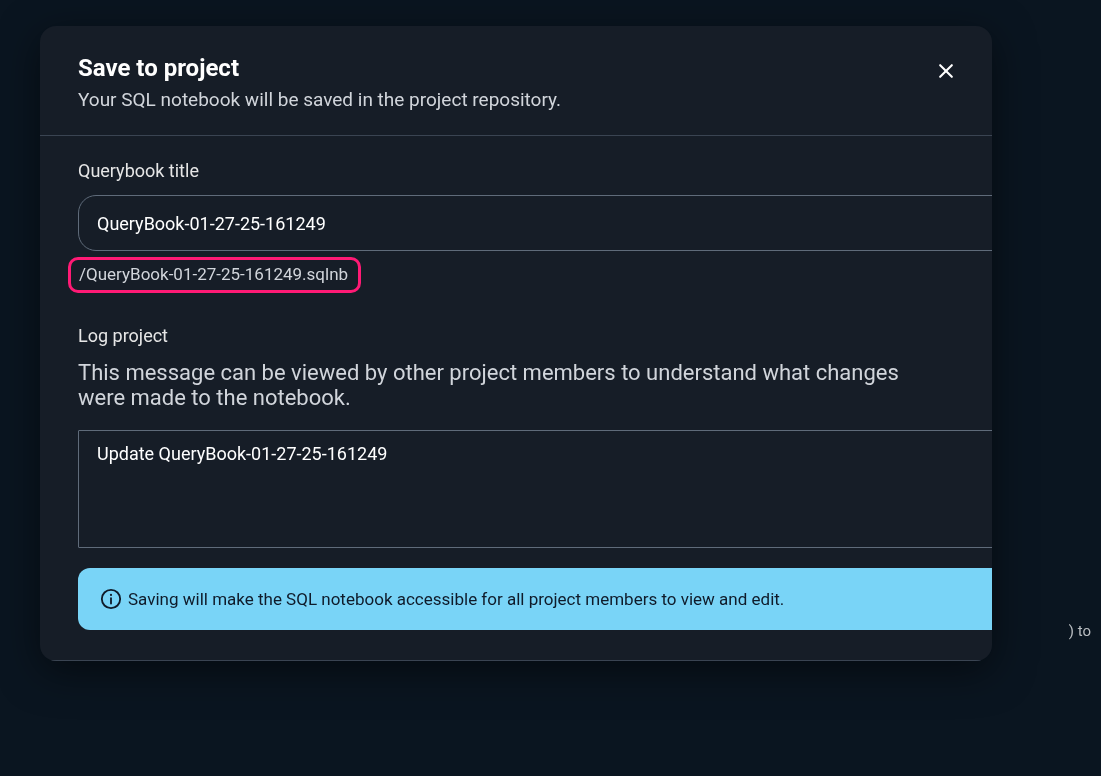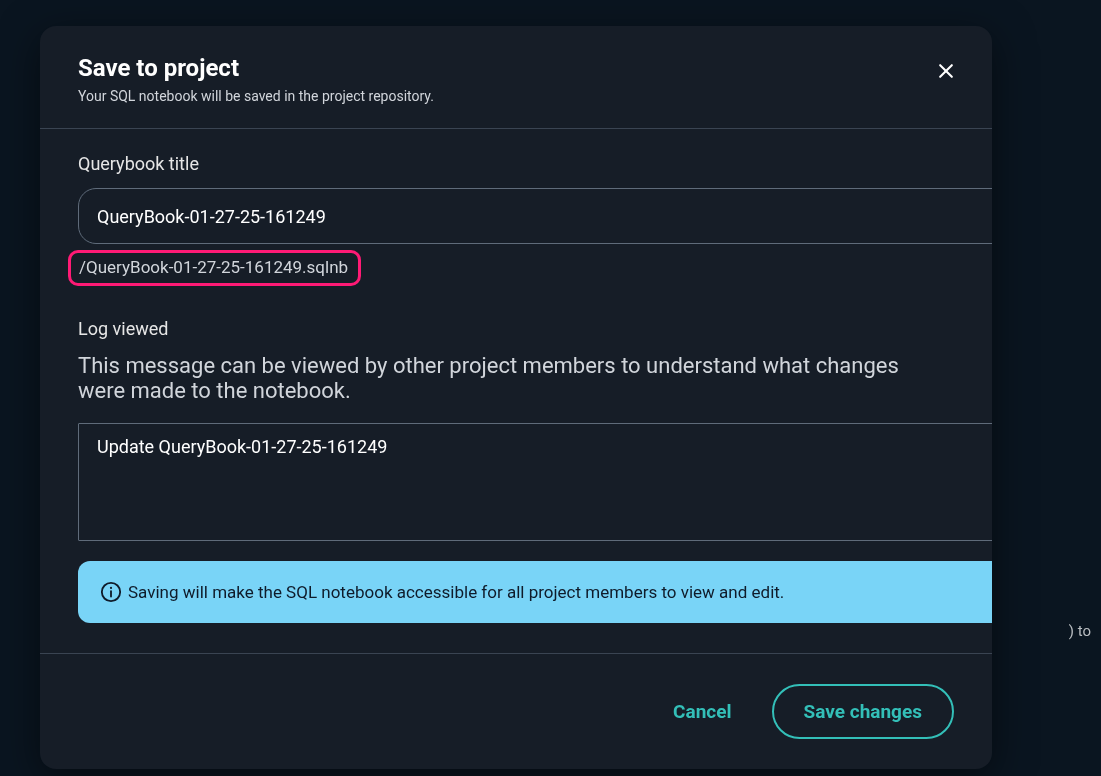--- a/index.html
+++ b/index.html
@@ -42,21 +42,21 @@
       padding: 28px 38px 24px 38px;
       position: relative;
     }
     .modal-title {
       font-size: 24px;
       font-weight: 700;
       color: #ffffff;
       margin-bottom: 6px;
     }
     .modal-subtitle {
-      font-size: 14px;
+      font-size: 19px;
       color: #d1d5db;
     }
     .close-btn {
       position: absolute;
       right: 30px;
       top: 30px;
       width: 32px;
       height: 32px;
       display: flex;
       align-items: center;
@@ -206,36 +206,32 @@
   <div class="divider"></div>
 
   <div class="modal-body">
     <div class="field-label">Querybook title</div>
     <input type="text" class="text-input" value="QueryBook-01-27-25-161249" style="">
     <div class="file-path-highlight">
       <span class="file-path">/QueryBook-01-27-25-161249.sqlnb</span>
     </div>
 
     <div class="log-section">
-      <div class="field-label">Log viewed</div>
+      <div class="field-label">Log project</div>
       <div class="log-desc">This message can be viewed by other project members to understand what changes were made to the notebook.</div>
       <textarea class="textarea" style="">Update QueryBook-01-27-25-161249</textarea>
     </div>
 
     <div class="info-box">
       <span class="info-icon-wrap">
         <svg viewBox="0 0 24 24" fill="none" stroke="#0f1b2a" stroke-width="2">
           <circle cx="12" cy="12" r="10"></circle>
           <line x1="12" y1="11" x2="12" y2="17" stroke-linecap="round"></line>
           <circle cx="12" cy="7.5" r="1.2" fill="#0f1b2a" stroke="none"></circle>
         </svg>
       </span>
       <span class="info-text">Saving will make the SQL notebook accessible for all project members to view and edit.</span>
     </div>
   </div>
 
   <div class="divider"></div>
 
-  <div class="modal-footer">
-    <button class="btn-cancel">Cancel</button>
-    <button class="btn-save">Save changes</button>
-  </div>
 </div>
 
 </body></html>

